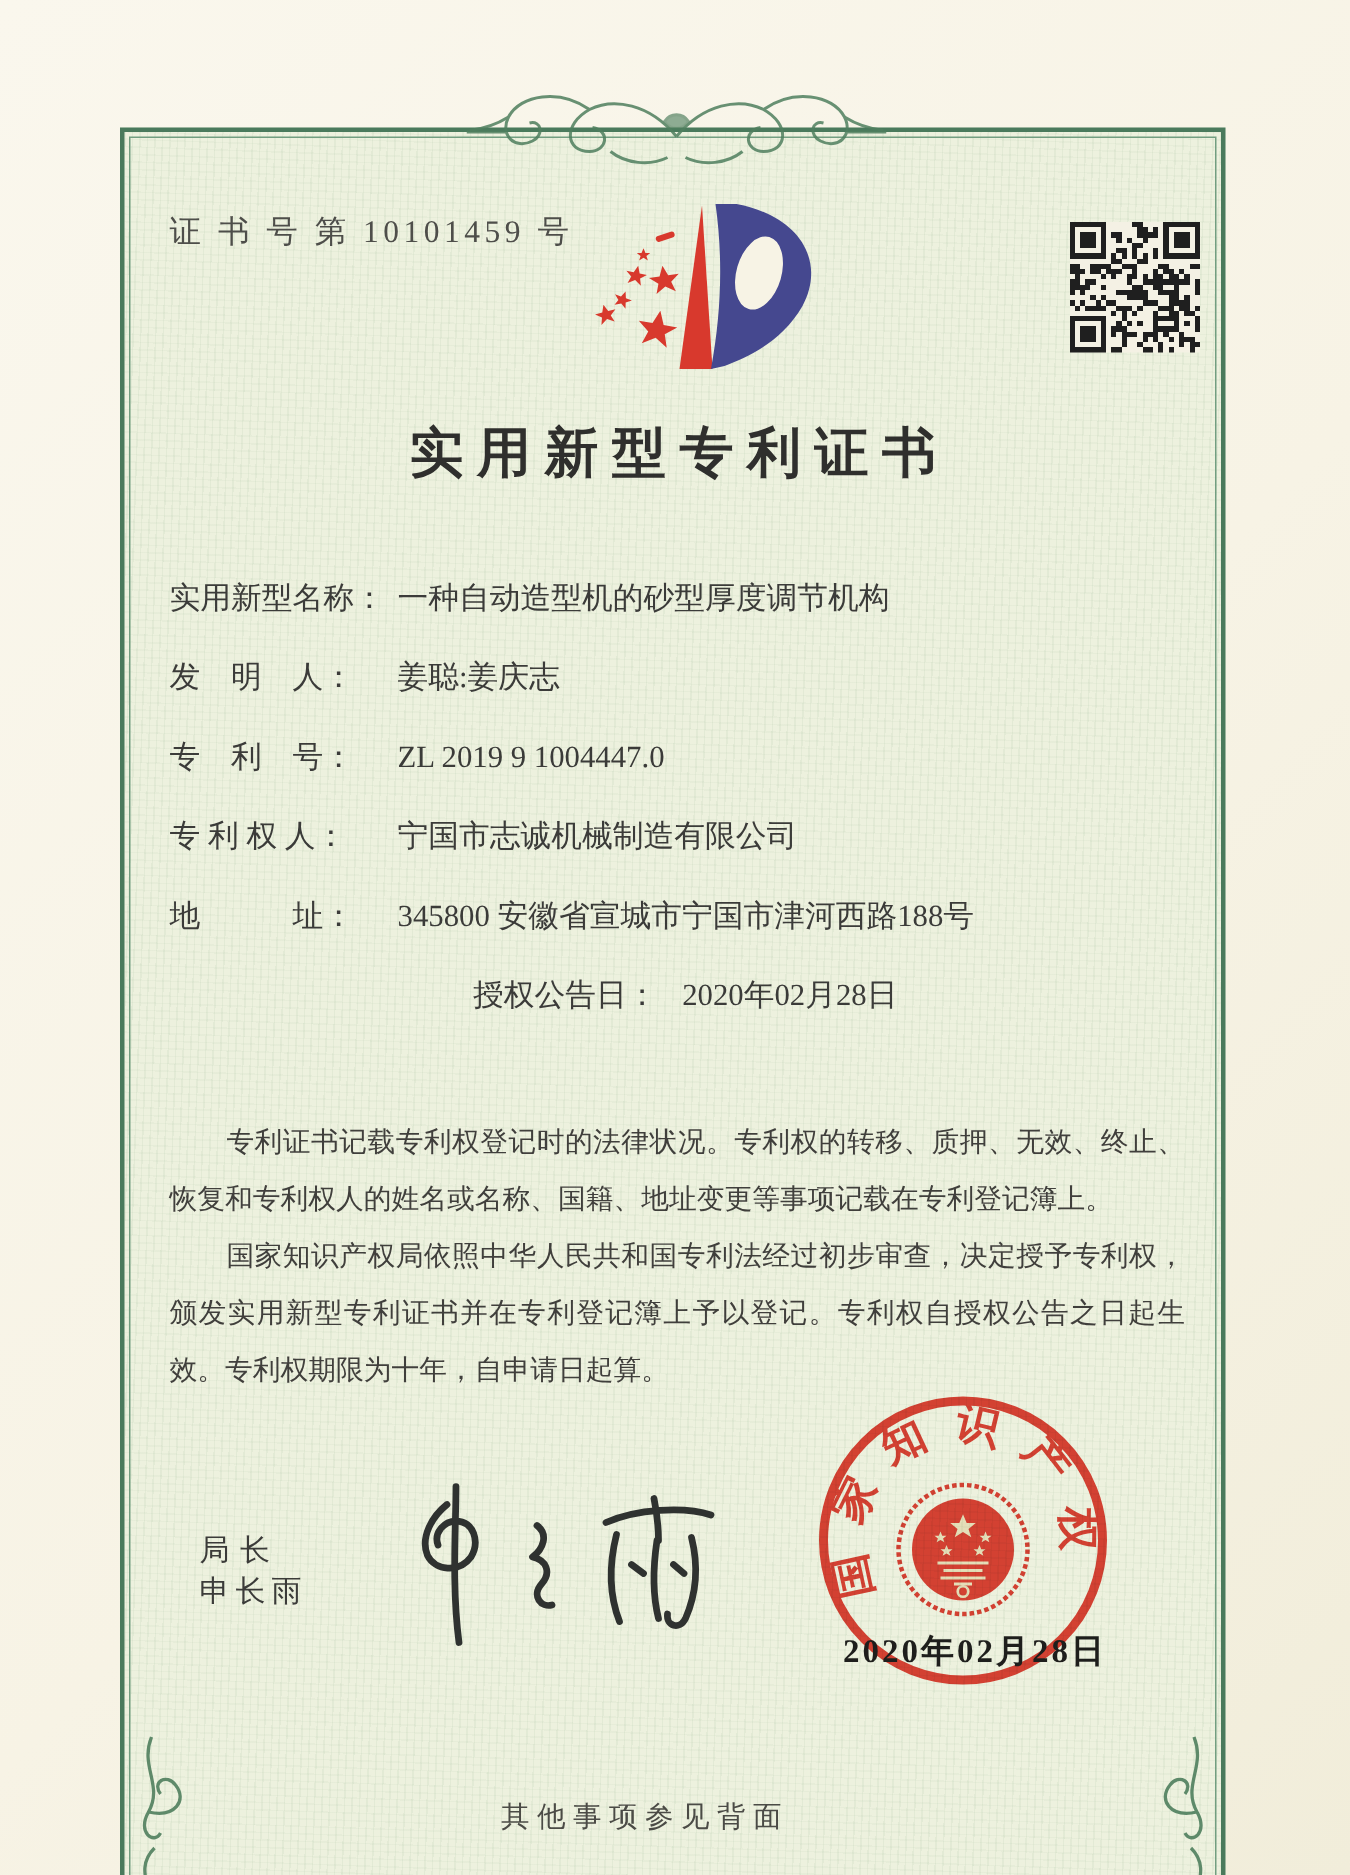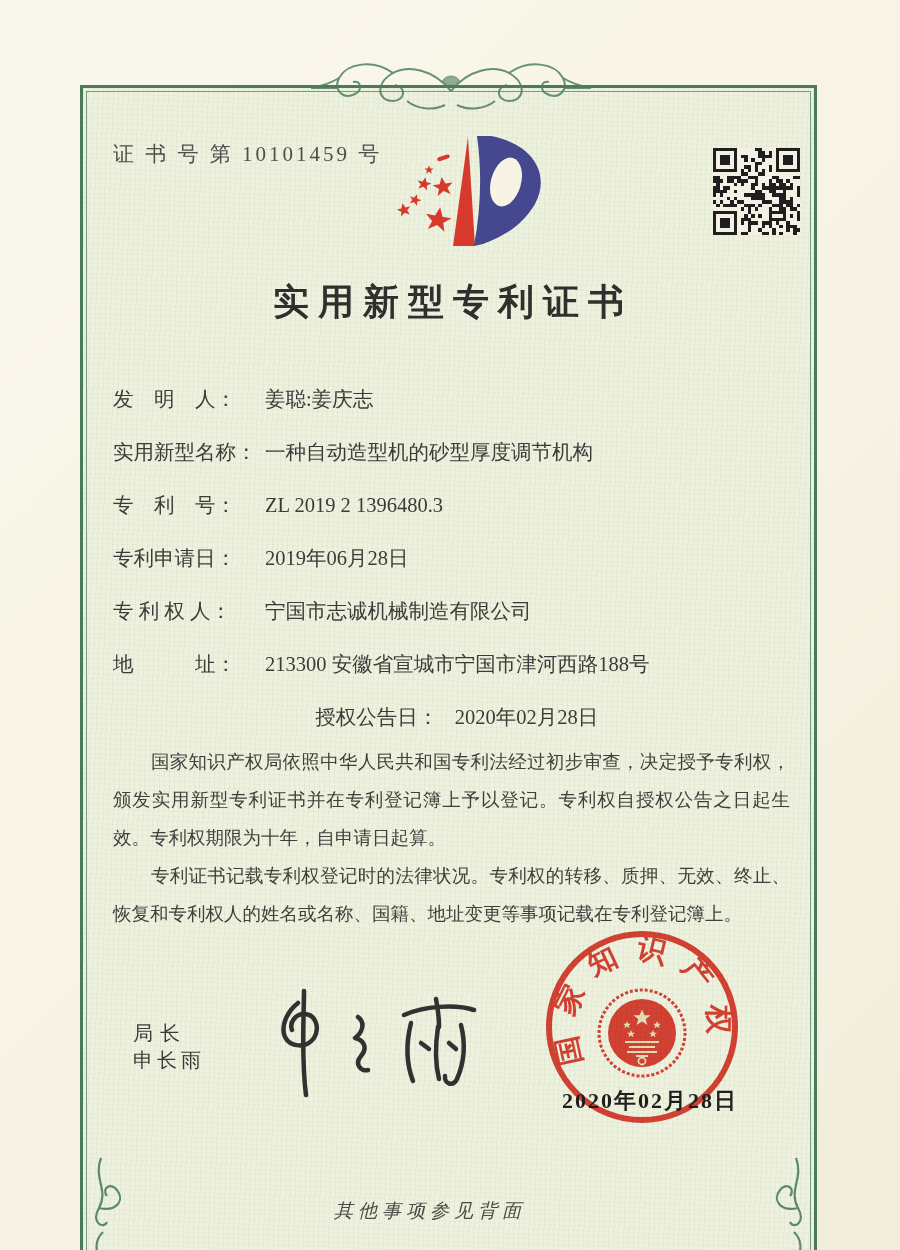--- a/index.html
+++ b/index.html
@@ -49,21 +49,21 @@
   .seal-date{
     position:absolute;left:452px;top:998px;width:230px;text-align:center;z-index:6;
     font-size:22px;font-weight:700;letter-spacing:2px;color:#1e1e1c;
   }
   .page-no{
     position:absolute;left:0;bottom:10px;width:100%;text-align:center;
     font-size:17px;letter-spacing:2px;color:#3e3e3c;font-family:Liberation Mono, monospace;
   }
   .back-note{
     position:absolute;left:80px;top:1198px;width:700px;text-align:center;
-    font-size:19px;letter-spacing:5px;color:#4b4b46;font-style:italic;
+    font-size:19px;letter-spacing:5px;color:#4b4b46;
   }
   .ornament-top{position:absolute;left:228px;top:-37px;width:280px;height:74px;z-index:3;}
   .flourish{position:absolute;width:172px;height:168px;z-index:3;}
   .flourish.bl{left:-12px;bottom:-10px;}
   .flourish.br{right:-12px;bottom:-10px;transform:scale(-1,1);}
 </style>
 </head>
 <body>
 
 <div class="page">
@@ -349,45 +349,42 @@
         <rect x="15" y="24" width="1" height="1" fill="#1f1f1f"></rect>
         <rect x="17" y="24" width="1" height="1" fill="#1f1f1f"></rect>
         <rect x="19" y="24" width="1" height="1" fill="#1f1f1f"></rect>
         <rect x="23" y="24" width="1" height="1" fill="#1f1f1f"></rect>
       </svg>
 
     <div class="title">实用新型专利证书</div>
 
     <div class="fields">
       <div class="field-row">
+        <span class="field-label">实用新型名称：</span><span class="field-value">一种自动造型机的砂型厚度调节机构</span>
+      </div>
+      <div class="field-row">
         <span class="field-label">发　明　人：</span><span class="field-value">姜聪:姜庆志</span>
       </div>
       <div class="field-row">
-        <span class="field-label">实用新型名称：</span><span class="field-value">一种自动造型机的砂型厚度调节机构</span>
-      </div>
-      <div class="field-row">
-        <span class="field-label">专　利　号：</span><span class="field-value">ZL 2019 2 1396480.3</span>
-      </div>
-      <div class="field-row">
-        <span class="field-label">专利申请日：</span><span class="field-value">2019年06月28日</span>
+        <span class="field-label">专　利　号：</span><span class="field-value">ZL 2019 9 1004447.0</span>
       </div>
       <div class="field-row">
         <span class="field-label">专 利 权 人：</span><span class="field-value">宁国市志诚机械制造有限公司</span>
       </div>
       <div class="field-row">
-        <span class="field-label">地　　　址：</span><span class="field-value">213300 安徽省宣城市宁国市津河西路188号</span>
+        <span class="field-label">地　　　址：</span><span class="field-value">345800 安徽省宣城市宁国市津河西路188号</span>
       </div>
       <div class="field-row row-grant">
         <span class="field-label">授权公告日：</span><span class="field-value">2020年02月28日</span>
       </div>
     </div>
 
     <div class="body-text">
+      <p>专利证书记载专利权登记时的法律状况。专利权的转移、质押、无效、终止、恢复和专利权人的姓名或名称、国籍、地址变更等事项记载在专利登记簿上。</p>
       <p>国家知识产权局依照中华人民共和国专利法经过初步审查，决定授予专利权，颁发实用新型专利证书并在专利登记簿上予以登记。专利权自授权公告之日起生效。专利权期限为十年，自申请日起算。</p>
-      <p>专利证书记载专利权登记时的法律状况。专利权的转移、质押、无效、终止、恢复和专利权人的姓名或名称、国籍、地址变更等事项记载在专利登记簿上。</p>
     </div>
 
     <div class="signer">
       <div class="s-title">局长</div>
       <div class="s-name">申长雨</div>
     </div>
 
     <svg class="signature" viewBox="0 0 240 125" aria-hidden="true">
       <g stroke="#2f3230" stroke-width="4.5" fill="none" stroke-linecap="round" stroke-linejoin="round">
         <path d="M40,20 C30,28 22,42 27,54 C32,64 48,66 56,55 C62,45 58,31 46,31 C38,31 31,39 34,47"></path>

